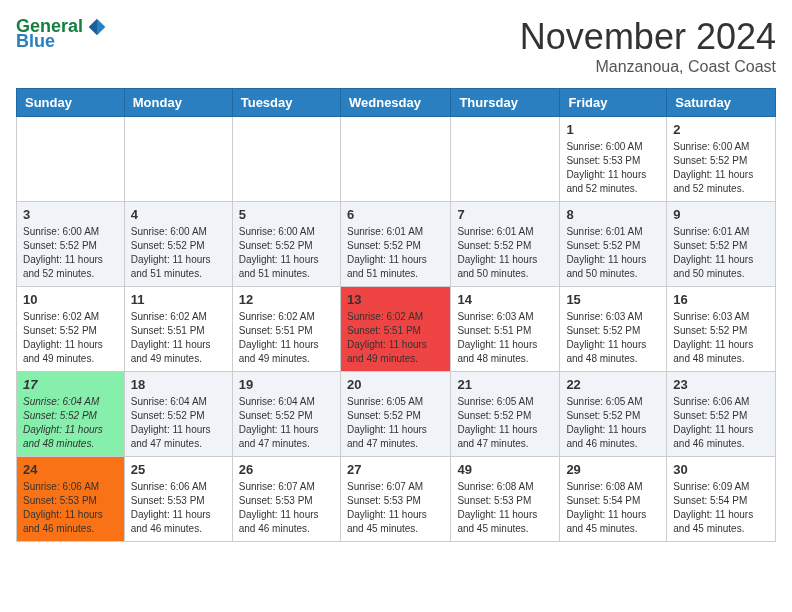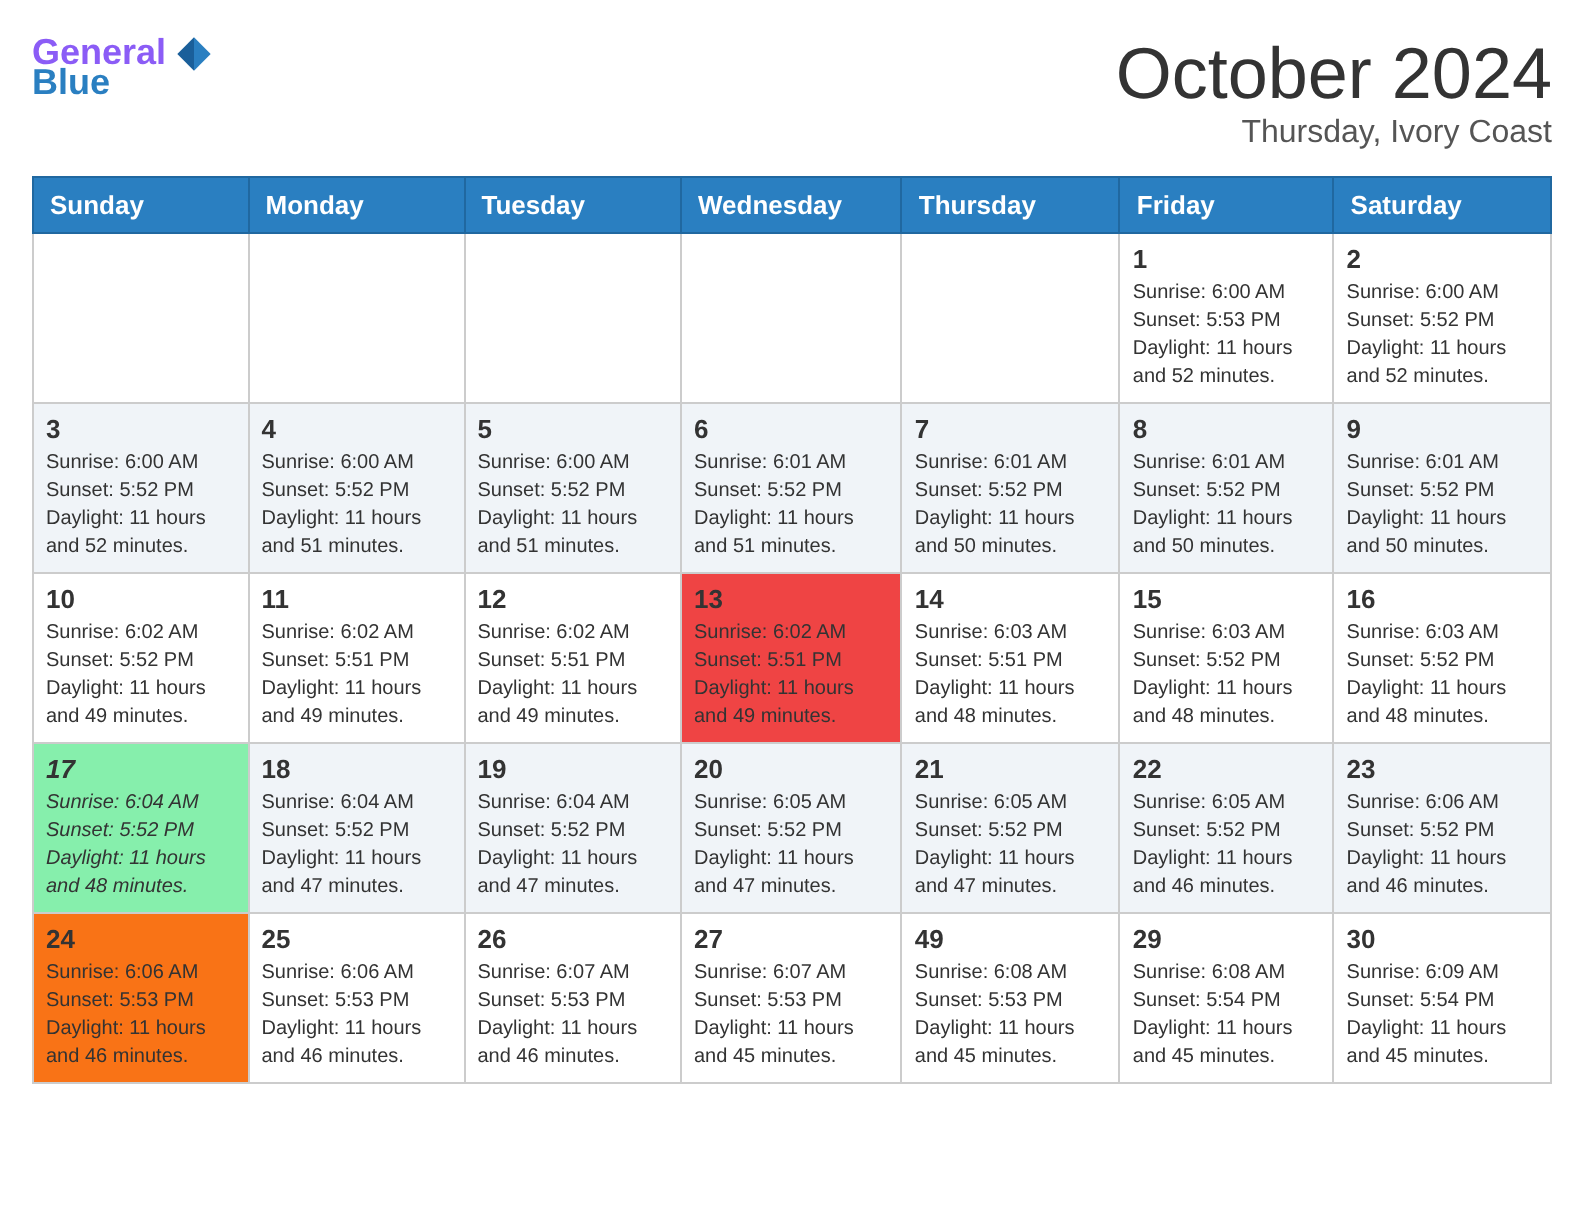--- a/index.html
+++ b/index.html
@@ -89,31 +89,31 @@
     .empty-cell {
       background: #fff !important;
     }
   </style>
 </head>
 <body>
 
 <div class="header">
   <div class="logo">
     <div class="logo-text">
-      <span style="font-size:18px;font-weight:bold;color:#8b5cf6;">General</span>
+      <span style="font-size:18px;font-weight:bold;color:#15803d;">General</span>
       <svg class="logo-icon" viewBox="0 0 24 24" xmlns="http://www.w3.org/2000/svg">
         <polygon points="12,2 22,12 12,22" fill="#2a7fc1"></polygon>
         <polygon points="2,12 12,2 12,22" fill="#1a5f9a"></polygon>
       </svg>
     </div>
     <span style="font-size:18px;font-weight:bold;color:#2a7fc1;margin-top:-6px;margin-left:0px;">Blue</span>
   </div>
   <div class="title-block">
-    <div class="month-title">October 2024</div>
-    <div class="location">Thursday, Ivory Coast</div>
+    <div class="month-title">November 2024</div>
+    <div class="location">Manzanoua, Coast Coast</div>
   </div>
 </div>
 
 <table class="calendar">
   <thead>
     <tr>
     <th>Sunday</th>
         <th>Monday</th>
         <th>Tuesday</th>
         <th>Wednesday</th>

